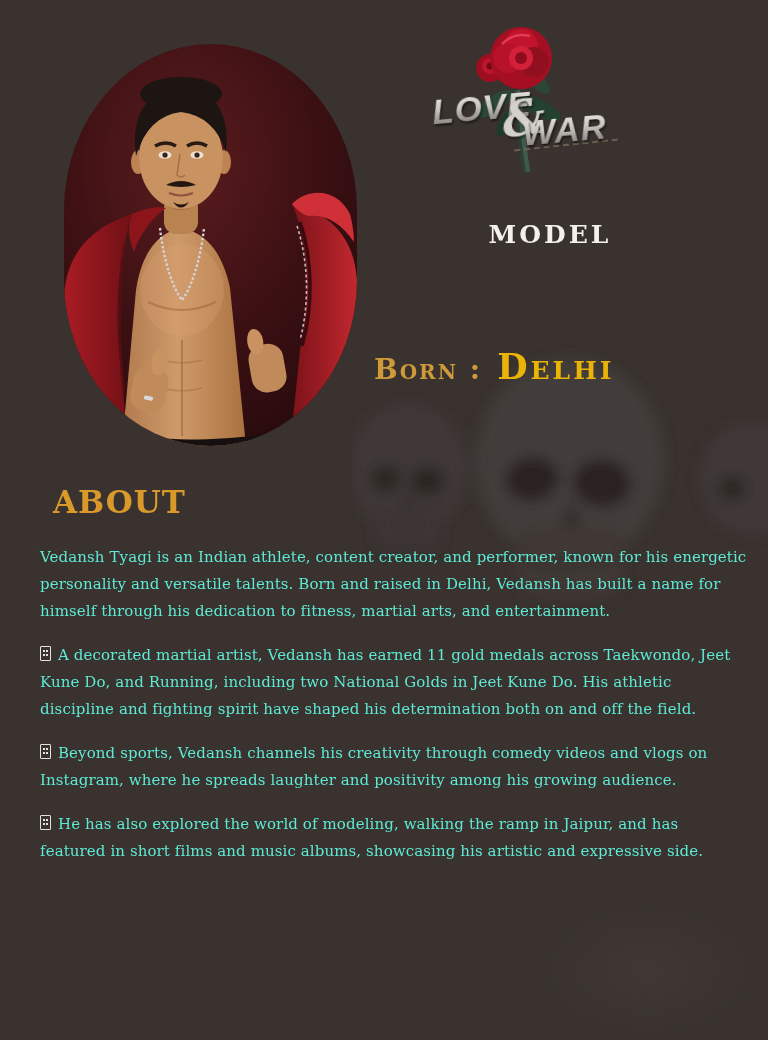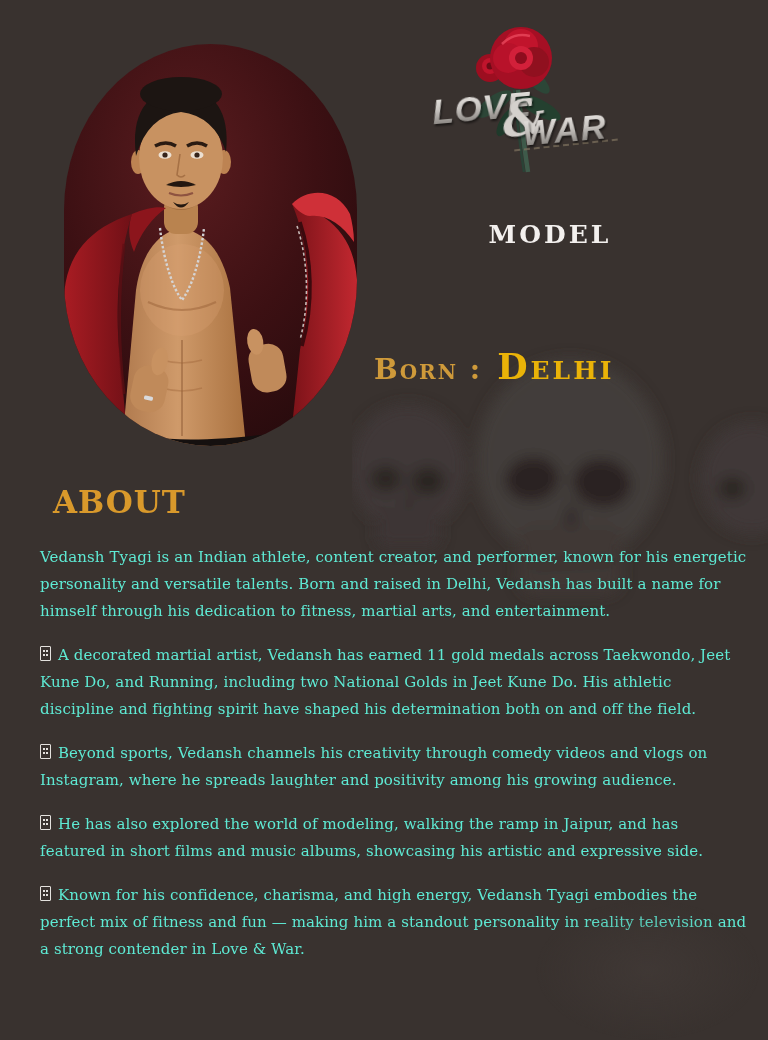--- a/index.html
+++ b/index.html
@@ -244,17 +244,16 @@
     <span class="city-label">Born :</span>
     <span class="city-value">Delhi</span>
   </div>
 
   <div class="about">
     <h2>ABOUT</h2>
     <p><span>Vedansh Tyagi is an Indian athlete, content creator, and performer, known for his energetic personality and versatile talents. Born and raised in Delhi, Vedansh has built a name for himself through his dedication to fitness, martial arts, and entertainment.</span></p>
     <p><span class="tofu"></span><span>A decorated martial artist, Vedansh has earned 11 gold medals across Taekwondo, Jeet Kune Do, and Running, including two National Golds in Jeet Kune Do. His athletic discipline and fighting spirit have shaped his determination both on and off the field.</span></p>
     <p><span class="tofu"></span><span>Beyond sports, Vedansh channels his creativity through comedy videos and vlogs on Instagram, where he spreads laughter and positivity among his growing audience.</span></p>
     <p><span class="tofu"></span><span>He has also explored the world of modeling, walking the ramp in Jaipur, and has featured in short films and music albums, showcasing his artistic and expressive side.</span></p>
-    <p><span class="tofu"></span><span>Known for his confidence, charisma, and high energy, Vedansh Tyagi embodies the perfect mix of fitness and fun — making him a standout personality in reality television and a strong contender in Love &amp; War.</span></p>
   </div>
 
   <div class="blob-br"></div>
 </div>
 
 </body></html>

